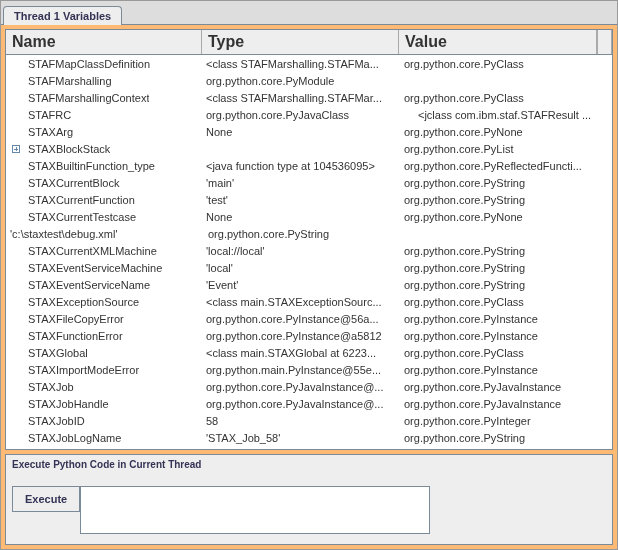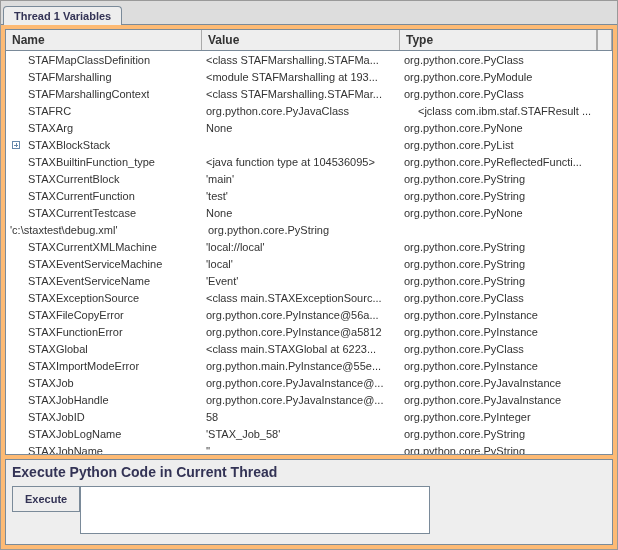--- a/index.html
+++ b/index.html
@@ -51,21 +51,21 @@
     overflow: hidden;
   }
   .thead {
     display: flex;
     background: #EEEEEE;
     border-bottom: 1px solid #7A8A99;
   }
   .th {
     padding: 3px 6px;
     font-weight: bold;
-    font-size: 12px;
+    font-size: 16px;
     border-right: 1px solid #AAAAAA;
     color: #333;
     overflow: hidden;
     white-space: nowrap;
   }
   .col-name { width: 196px; }
   .col-value { width: 198px; }
   .col-type { flex: 1; }
   .scrollpad { width: 15px; border-left: 1px solid #AAA; }
   .tbody {
@@ -116,23 +116,23 @@
   .tree-handle.closed::after  { top: 1px; bottom: 1px; left: 3px; width: 1px; }
   .name-text { padding-left: 6px; overflow:hidden; }
   .bottom-panel {
     margin: 0 4px 4px 4px;
     border: 1px solid #7A8A99;
     background: #EEEEEE;
     padding: 4px 6px 10px 6px;
   }
   .bottom-title {
     font-weight: bold;
-    font-size: 14px;
+    font-size: 10px;
     color: #333355;
-    margin-bottom: 6px;
+    margin-bottom: 16px;
   }
   .exec-row {
     display: flex;
     align-items: flex-start;
   }
   .exec-btn {
     background: #EEEEEE;
     border: 1px solid #7A8A99;
     padding: 6px 12px;
     font-weight: bold;
@@ -161,39 +161,38 @@
 
 <div class="panel">
 
   <div class="tabbar">
     <div class="tab">Thread 1 Variables</div>
   </div>
 
   <div class="table-wrap">
     <div class="thead">
       <div class="th col-name">Name</div>
+      <div class="th col-type">Type</div>
       <div class="th col-value">Value</div>
-      <div class="th col-type">Type</div>
       <div class="th scrollpad"></div>
     </div>
     <div class="tbody" id="tbody">
         <div class="row">
           <div class="td td-name">
             <span class="tree-handle"></span>
             <span class="name-text">STAFMapClassDefinition</span>
           </div>
           <div class="td td-value">&lt;class STAFMarshalling.STAFMa...</div>
           <div class="td td-type">org.python.core.PyClass</div>
         </div>
         <div class="row">
           <div class="td td-name">
             <span class="tree-handle"></span>
             <span class="name-text">STAFMarshalling</span>
           </div>
-          <div class="td td-value">&lt;module STAFMarshalling at 193...</div>
           <div class="td td-type">org.python.core.PyModule</div>
         </div>
         <div class="row">
           <div class="td td-name">
             <span class="tree-handle"></span>
             <span class="name-text">STAFMarshallingContext</span>
           </div>
           <div class="td td-value">&lt;class STAFMarshalling.STAFMar...</div>
           <div class="td td-type">org.python.core.PyClass</div>
         </div>

